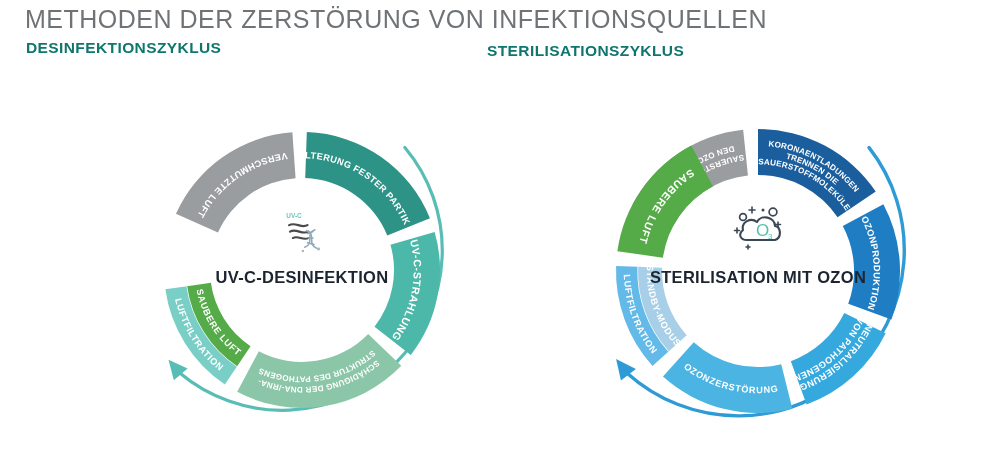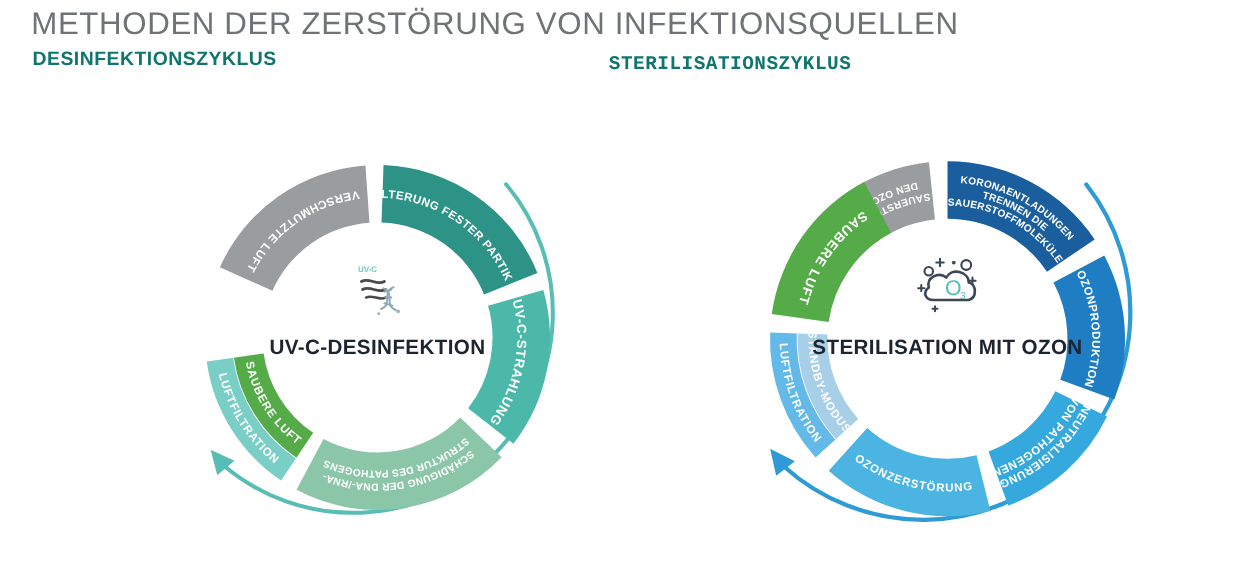--- a/index.html
+++ b/index.html
@@ -32,21 +32,21 @@
 
   .cycle-header {
     position: absolute;
     font-family: "Liberation Sans", sans-serif;
     font-size: 15.5px;
     font-weight: bold;
     letter-spacing: 0.4px;
     color: #0f766e;
   }
   #header-left  { top: 39px; left: 26px; }
-  #header-right { top: 42px; left: 487px; font-family: Liberation Mono, monospace; }
+  #header-right { top: 42px; left: 487px; }
 
   .diagram {
     position: absolute;
     top: 75px;
   }
   #diagram-left  { left: 112px; }
   #diagram-right { left: 562px; }
 
   .center-title {
     font-family: "Liberation Sans", sans-serif;

